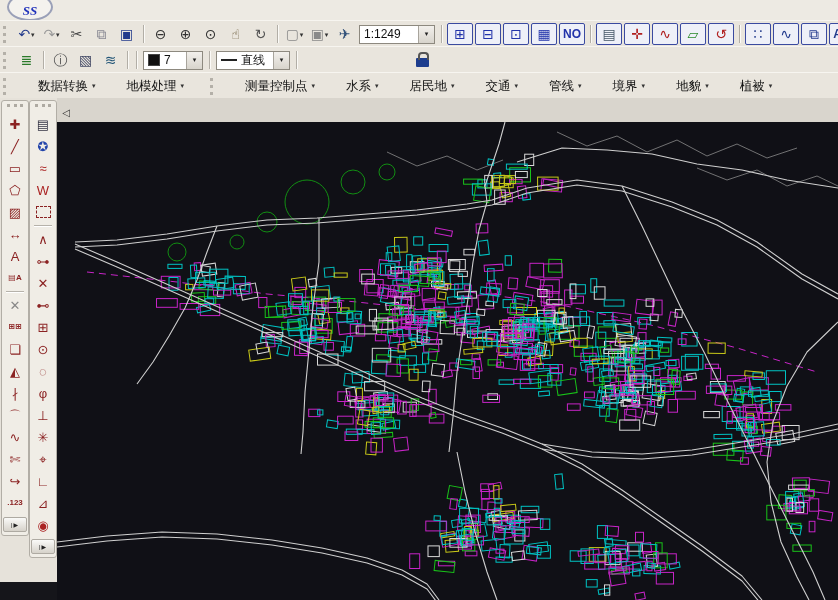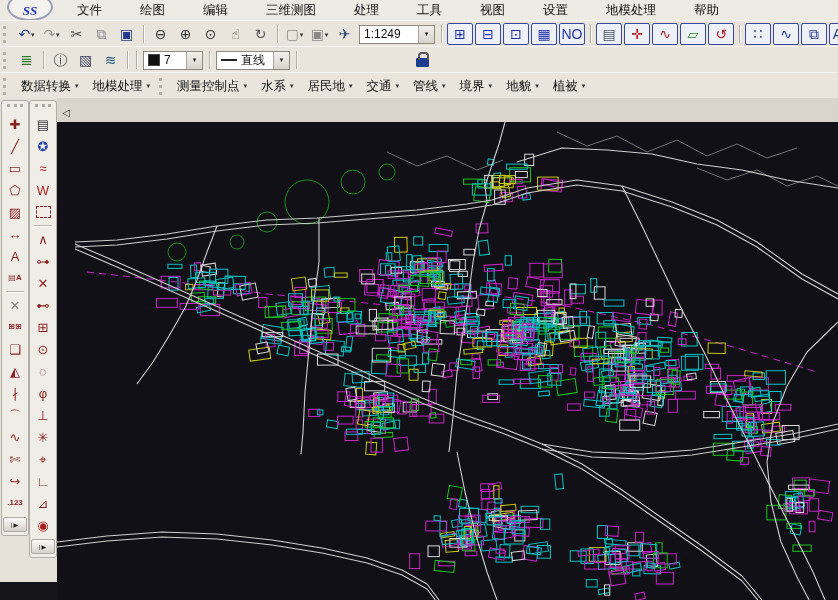--- a/index.html
+++ b/index.html
@@ -10,27 +10,27 @@
            border-bottom:1px solid #cfcbc3;display:flex;align-items:center;font-size:12.5px;color:#111;}
   .logo{width:58px;height:20px;position:relative;flex:0 0 auto;}
   .logo .oval{position:absolute;left:7px;top:-7px;width:42px;height:24px;border:2px solid #9aa0b8;
               border-radius:50%;background:#f4f2ee;display:flex;align-items:flex-end;justify-content:center;
               font-family:"Liberation Serif","DejaVu Serif",serif;font-style:italic;font-weight:bold;
               color:#2233bb;font-size:13px;overflow:hidden;}
   .menu-item{padding:2px 19px;cursor:default;}
   
   .tb{position:absolute;left:0;right:0;height:26px;background:#e9e5dd;border-top:1px solid #f7f5f0;
       border-bottom:1px solid #c6c2ba;display:flex;align-items:center;padding-left:1px;white-space:nowrap;}
-  #row2{top:20px;} #row3{top:46px;} #row4{top:72px;}
+  #row2{top:20px;} #row3{top:46px;} #row4{top:72px;gap:17px;}
   .grip{width:4px;height:17px;border-left:3px dotted #b4b0a8;margin:0 4px 0 2px;flex:0 0 auto;}
   .sep{width:1px;height:18px;background:#b2aea6;box-shadow:1px 0 0 #fbfaf7;margin:0 4px;flex:0 0 auto;}
   .tbtn{height:22px;min-width:23px;display:flex;align-items:center;justify-content:center;
         font-size:14px;line-height:1;border-radius:2px;flex:0 0 auto;position:relative;padding:0 1px;}
   .tbtn .glyph{display:inline-block;}
-  .tbtn .glyph.txt{font-size:14px;font-weight:normal;letter-spacing:0;}
+  .tbtn .glyph.txt{font-size:12px;font-weight:bold;letter-spacing:0;}
   .caret{font-size:7px;color:#333;margin-left:1px;}
   .boxicon{border:1px solid #3a4aa0;background:#eef0f8;height:20px;min-width:22px;margin:0 1px;}
   .combo{height:19px;background:#fff;border:1px solid #8d897f;display:flex;align-items:center;
          font-size:12px;color:#111;padding-left:4px;margin:0 2px;flex:0 0 auto;box-sizing:border-box;}
   .combo .cval{flex:1 1 auto;overflow:hidden;}
   .combo .cbtn{width:15px;height:100%;margin-left:3px;background:linear-gradient(#f2f0ec,#d8d4cc);
                border-left:1px solid #a8a49c;display:flex;align-items:center;justify-content:center;
                font-size:7px;color:#222;flex:0 0 auto;}
   .swatch{width:10px;height:10px;border:1px solid #444;margin-right:4px;flex:0 0 auto;}
   .dashline{width:16px;height:2px;background:#222;margin-right:4px;flex:0 0 auto;}
@@ -71,32 +71,20 @@
   .map{position:absolute;top:122px;left:57px;right:0;bottom:0;background:#101016;overflow:hidden;}
   .map svg{display:block;}
 </style>
 </head>
 <body>
 
 <div class="menubar">
   <div class="logo">
     <span class="oval">SS</span>
   </div>
-  <div id="menu-items" style="display:flex;">
-      <div class="menu-item">文件</div>
-      <div class="menu-item">绘图</div>
-      <div class="menu-item">编辑</div>
-      <div class="menu-item">三维测图</div>
-      <div class="menu-item">处理</div>
-      <div class="menu-item">工具</div>
-      <div class="menu-item">视图</div>
-      <div class="menu-item">设置</div>
-      <div class="menu-item">地模处理</div>
-      <div class="menu-item">帮助</div>
-    </div>
 </div>
 
 <div class="tb" id="row2">
     <div class="grip"></div>
     <div class="tbtn">
       <span class="glyph" style="color: rgb(34, 58, 140);">↶</span>
       <span class="caret">▾</span>
     </div>
     <div class="tbtn">
       <span class="glyph" style="color: rgb(154, 154, 154);">↷</span>

